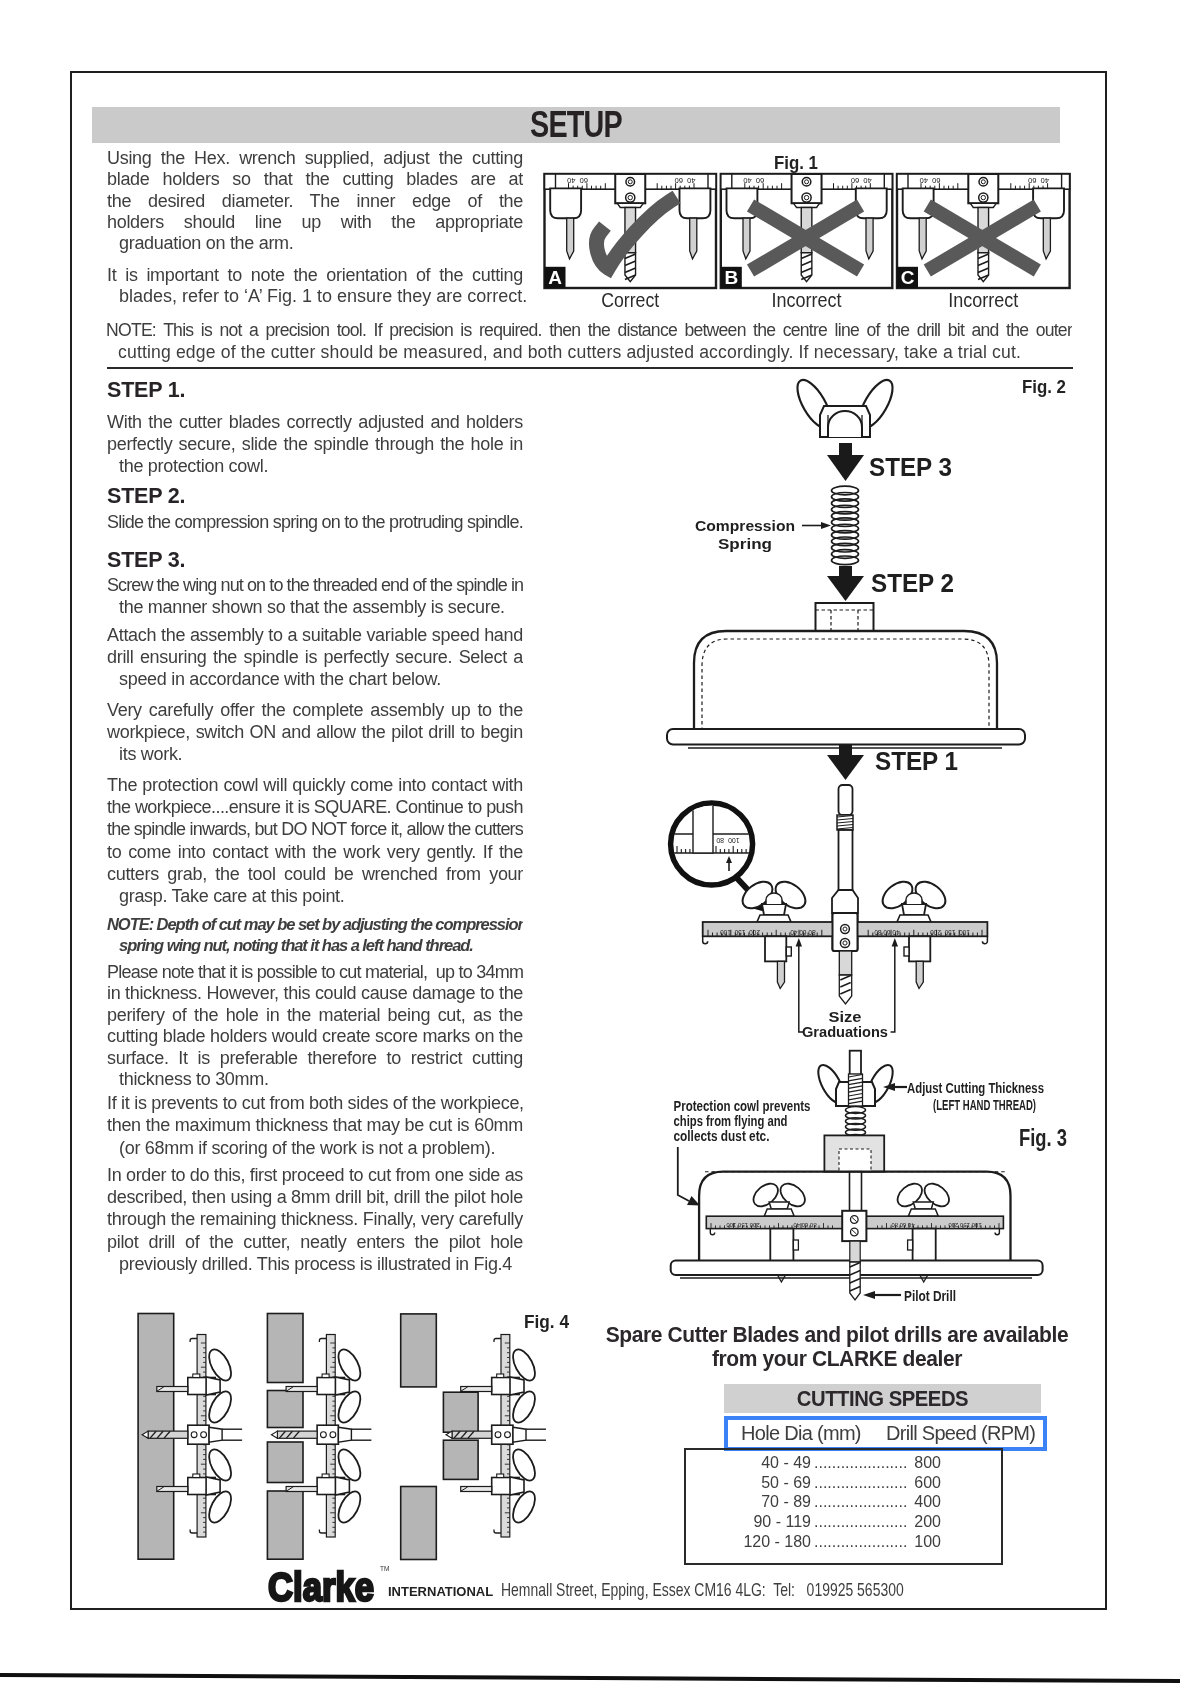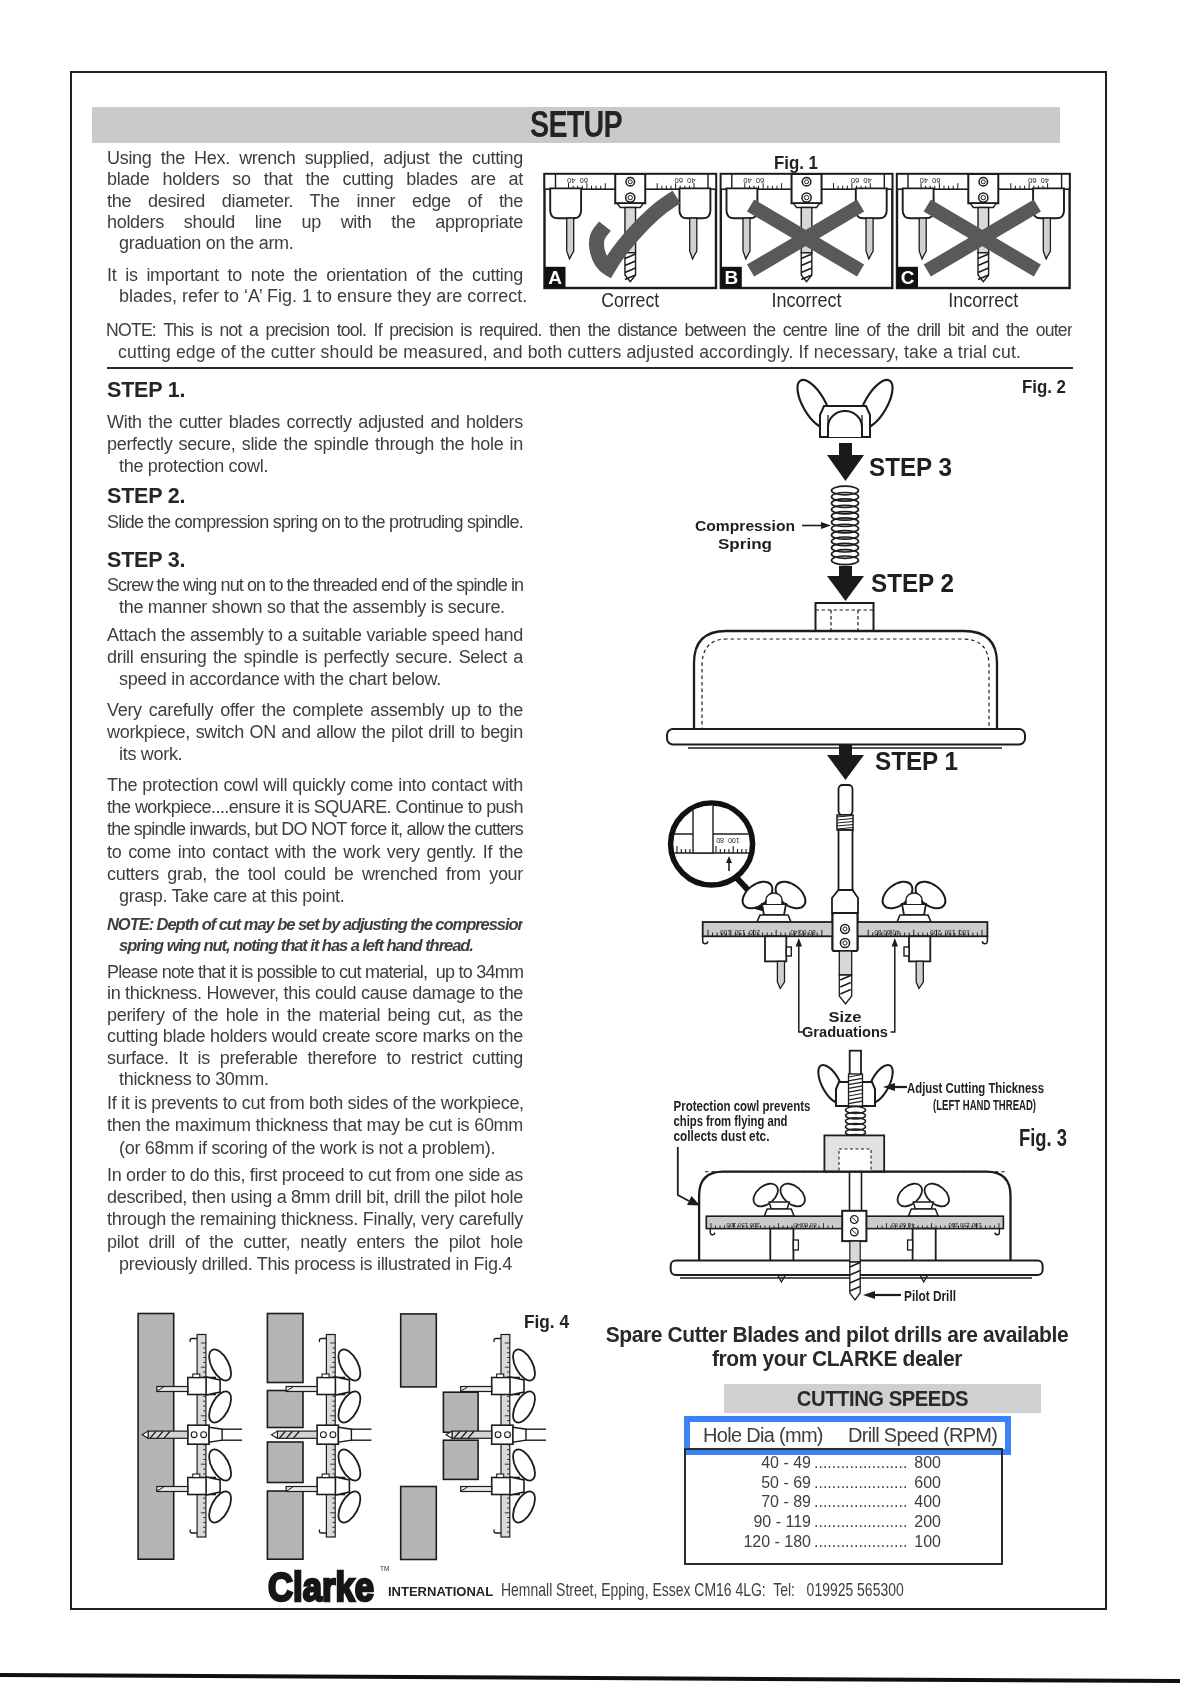--- a/index.html
+++ b/index.html
@@ -758,21 +758,21 @@
       <polygon points="337,128.1 331,131.7 337,135.29999999999998" fill="#fff" stroke="#1c1c1c" stroke-width="1.1"></polygon>
     </svg></div>
 
 <div class="abs" style="left:592px;top:1324px;width:490px;text-align:center;font-weight:bold;color:#2b272a;font-size:21.5px;line-height:23.8px;letter-spacing:-0.4px;transform:scaleX(0.977);white-space:nowrap;">
 Spare Cutter Blades and pilot drills are available<br>from your CLARKE dealer
 </div>
 
 <div class="abs" style="left:684px;top:1384px;width:317px;height:29px;background:#d0d0d0;text-align:center;font-weight:bold;font-size:22px;line-height:29px;color:#2b272a;letter-spacing:-0.5px;margin-left:40px;">
     <span style="display:block;transform:scaleX(0.92);">CUTTING SPEEDS</span>
   </div>
-<div class="abs" style="left:684px;top:1416px;width:315px;height:27px;border:6px solid #3b82f6;color:#3e3e3e;font-size:20px;line-height:27px;letter-spacing:-0.7px;">
+<div class="abs" style="left:724px;top:1416px;width:315px;height:27px;border:4px solid #3b82f6;color:#3e3e3e;font-size:20px;line-height:27px;letter-spacing:-0.7px;">
 <span style="position:absolute;left:13px;">Hole Dia (mm)</span>
     <span style="position:absolute;left:158px;">Drill Speed (RPM)</span>
 </div>
 <div class="abs" style="left:684px;top:1448px;width:315px;height:113px;border:2px solid #2a2a2a;color:#3e3e3e;font-size:16px;">
 <div style="position:absolute;left:53px;top:3px;width:202px;">
 <div class="trow">
         <span class="ta">40 - 49</span>
         <span class="tb"></span>
         <span class="tc">800</span>
       </div>

